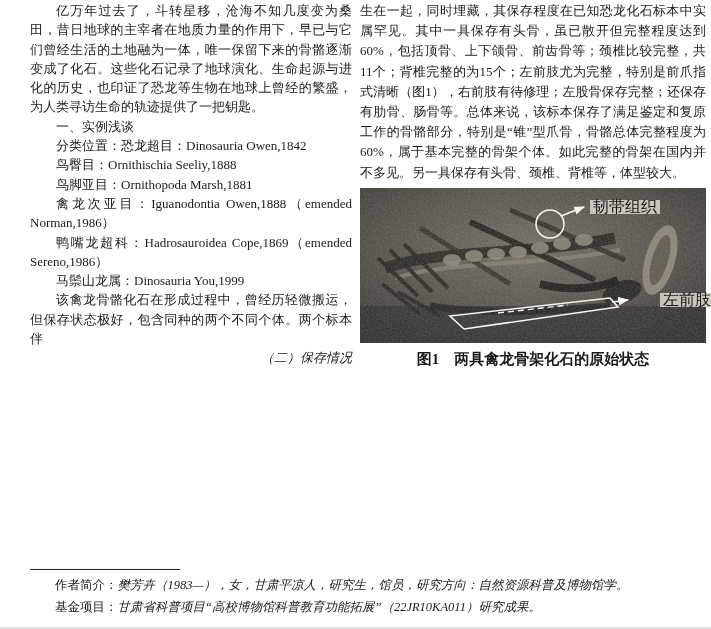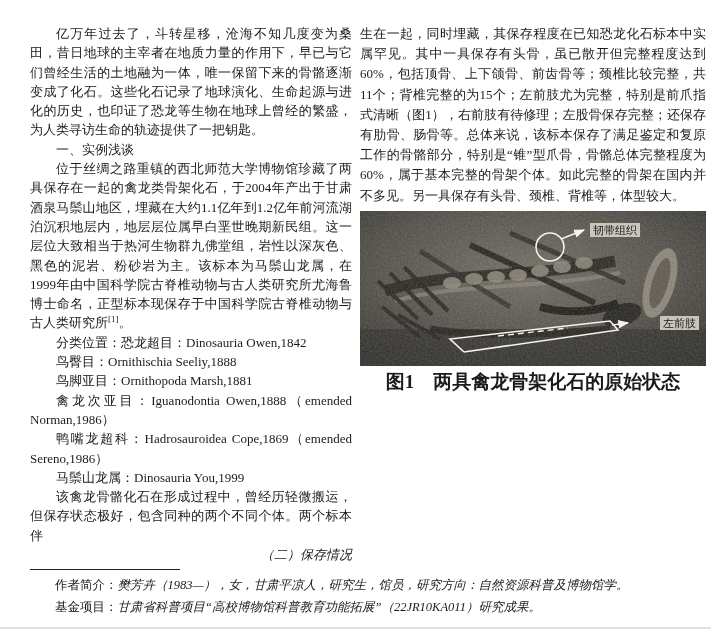--- a/index.html
+++ b/index.html
@@ -7,52 +7,52 @@
   body {
     background:#ffffff;
     font-family:"Liberation Serif","DejaVu Serif",serif;
     color:#1b1b1b;
     position:relative;
     overflow:hidden;
   }
   .columns {
     display:flex;
     gap:8px;
-    padding:24px 5px 0 30px;
+    padding:1px 5px 0 30px;
     height:561px;
     overflow:hidden;
   }
   .col { text-align:justify; font-size:13px; }
   .col-left  { width:322px; line-height:19.3px; }
   .col-right { width:346px; line-height:20.2px; }
   p.indent { text-indent:2em; }
   .bold { font-weight:normal; }
   .kai  { font-style:italic;text-align:right; }
   sup.fnref { font-size:9px; line-height:0; vertical-align:super; }
   .figure-block { margin-top:5px; }
   .photo {
     position:relative;
     width:346px; height:155px;
     background:#3c3a36;
   }
   .photo-anno {
     position:absolute;
-    font-size:11px; line-height:14px;
+    font-size:16px; line-height:14px;
     padding:0 3px;
     background:rgba(209,206,198,0.92);
     color:#191919;
     white-space:nowrap;
   }
   .anno-ligament { left:230px; top:12px; }
   .anno-forelimb { left:273px; top:105px;margin-left:27px; }
   .caption {
     margin-top:8px;
     text-align:center;
     font-weight:bold;
-    font-size:19px;
+    font-size:15px;
     line-height:16px;
   }
   .caption .cap-text { margin-left:1em; }
   .footnote {
     position:absolute;
     left:30px; right:8px; top:569px;
     font-size:12.5px;
     line-height:22px;
   }
   .footnote-rule {
@@ -69,21 +69,20 @@
   }
 </style>
 </head>
 <body>
 
 <div class="columns">
 
   <div class="col col-left">
     <p class="indent">亿万年过去了，斗转星移，沧海不知几度变为桑田，昔日地球的主宰者在地质力量的作用下，早已与它们曾经生活的土地融为一体，唯一保留下来的骨骼逐渐变成了化石。这些化石记录了地球演化、生命起源与进化的历史，也印证了恐龙等生物在地球上曾经的繁盛，为人类寻访生命的轨迹提供了一把钥匙。</p>
     <p class="indent bold">一、实例浅谈</p>
-    <p class="indent"><span>位于丝绸之路重镇的西北师范大学博物馆珍藏了两具保存在一起的禽龙类骨架化石，于2004年产出于甘肃酒泉马鬃山地区，埋藏在大约1.1亿年到1.2亿年前河流湖泊沉积地层内，地层层位属早白垩世晚期新民组。这一层位大致相当于热河生物群九佛堂组，岩性以深灰色、黑色的泥岩、粉砂岩为主。该标本为马鬃山龙属，在1999年由中国科学院古脊椎动物与古人类研究所尤海鲁博士命名，正型标本现保存于中国科学院古脊椎动物与古人类研究所</span><sup class="fnref">[1]</sup><span>。</span></p>
     <p class="indent">分类位置：恐龙超目：Dinosauria Owen,1842</p>
     <p class="indent">鸟臀目：Ornithischia Seeliy,1888</p>
     <p class="indent">鸟脚亚目：Ornithopoda Marsh,1881</p>
     <p class="indent">禽龙次亚目：Iguanodontia Owen,1888（emended Norman,1986）</p>
     <p class="indent">鸭嘴龙超科：Hadrosauroidea Cope,1869（emended Sereno,1986）</p>
     <p class="indent">马鬃山龙属：Dinosauria You,1999</p>
     <p class="indent">该禽龙骨骼化石在形成过程中，曾经历轻微搬运，但保存状态极好，包含同种的两个不同个体。两个标本伴</p>
     <p class="indent kai">（二）保存情况</p>
   </div>
 

